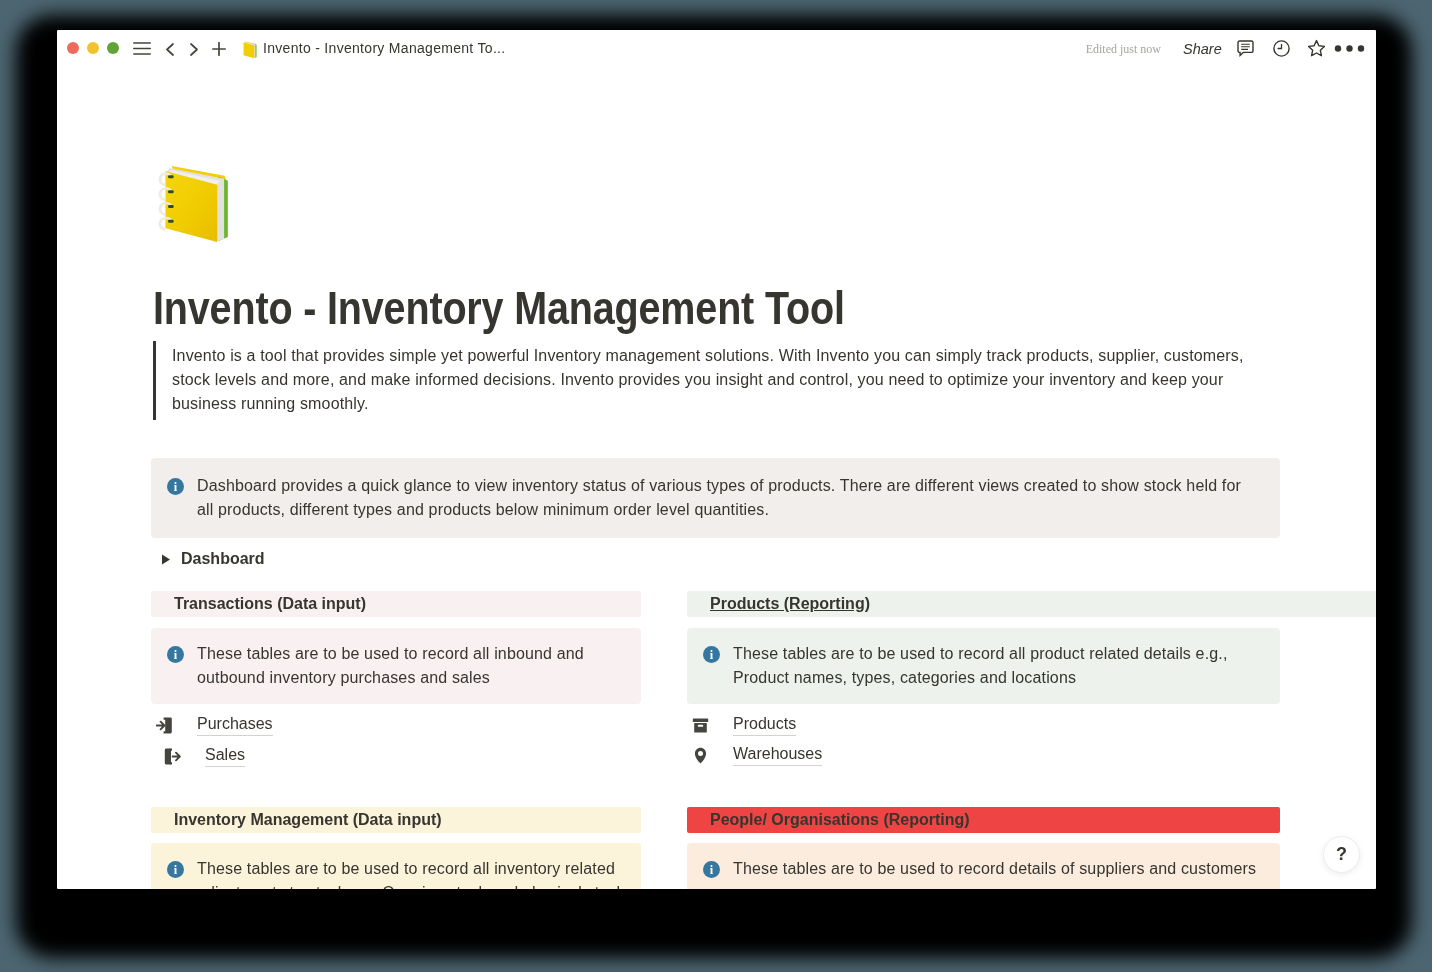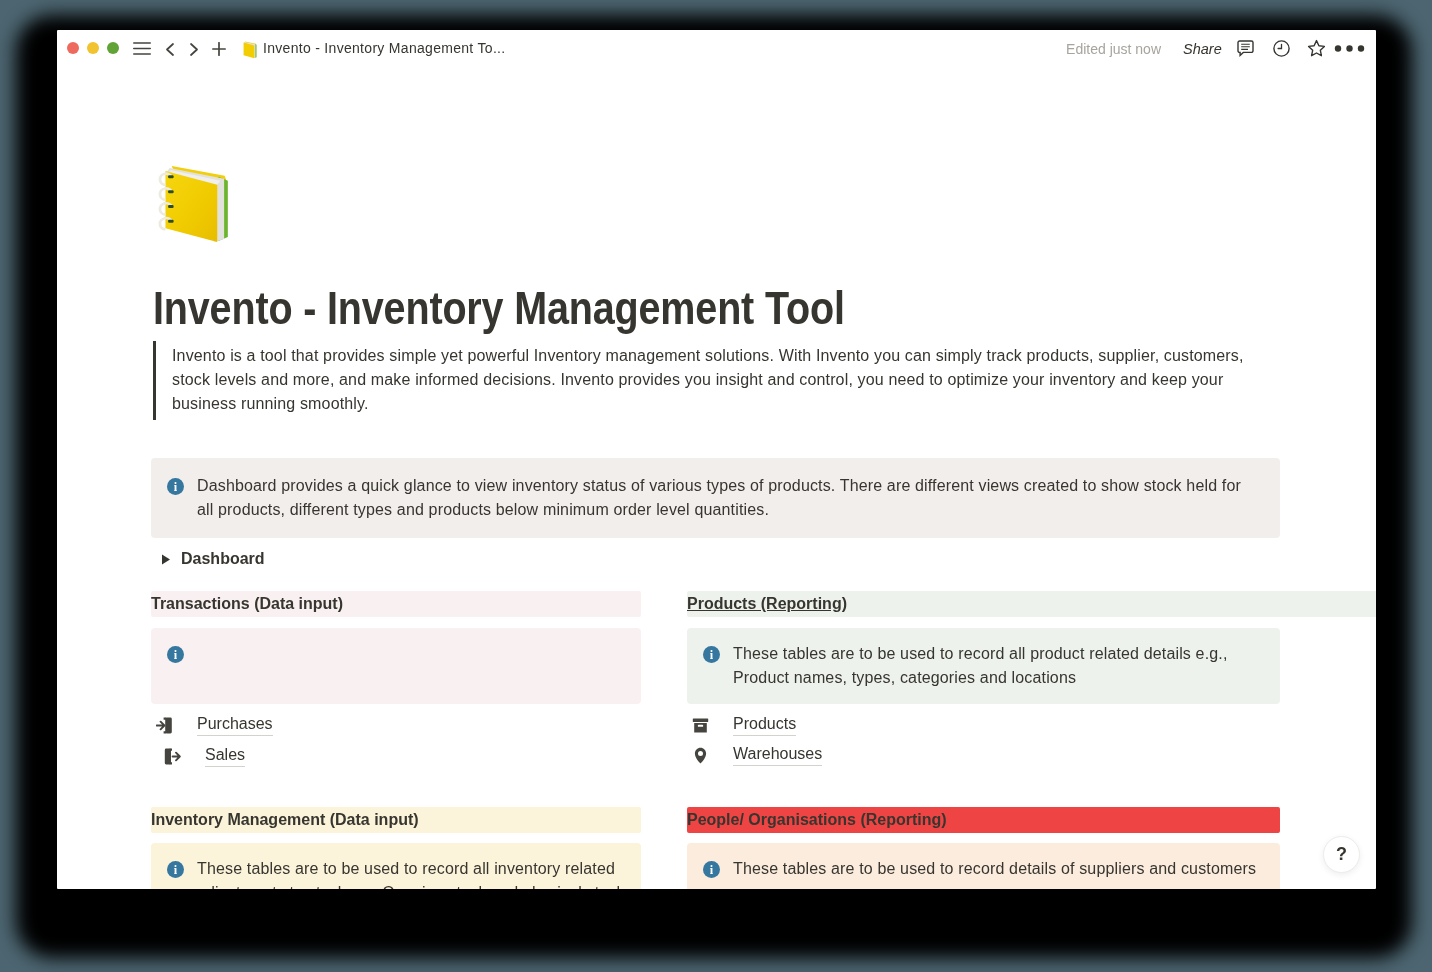--- a/index.html
+++ b/index.html
@@ -11,21 +11,21 @@
   }
   .window {
     position:absolute; left:57px; top:30px; width:1319px; height:859px;
     background:#ffffff; border-radius:1px; overflow:hidden;
   }
   .abs { position:absolute; }
   .dot { position:absolute; width:12px; height:12px; border-radius:50%; top:12px; }
   .txt { color:#37352f; font-size:16px; line-height:24px; letter-spacing:0.15px; }
   .callout { position:absolute; border-radius:4px; }
   .info-i { position:absolute; width:17px; height:17px; }
-  .hdr { position:absolute; height:26px; font-weight:bold; font-size:16px; color:#37352f; padding-left:0; display:flex; align-items:center; border-radius:2px; }
+  .hdr { position:absolute; height:26px; font-weight:bold; font-size:16px; color:#37352f; padding-left:23px; display:flex; align-items:center; border-radius:2px; }
   .linkrow { position:absolute; height:30px; display:flex; align-items:center;gap:15px; }
   .linkrow svg { margin-right:9px; }
   .linkrow .lk { font-size:16px; color:#37352f; border-bottom:1px solid #d4d2cd; padding-bottom:2px; line-height:19px; }
 </style>
 </head>
 <body>
 <div class="shadow"></div>
 <div class="window">
 
   <div class="dot" style="left:10px; background:#ee6a5e;"></div>
@@ -55,21 +55,21 @@
     </svg>
 
   <svg class="abs" style="left:184px; top:11px;" width="17" height="18" viewBox="0 0 70 82">
     <polygon points="14,2 64,12 66,18 16,8" fill="#f2cf08"></polygon>
     <polygon points="58,13 67,17 67,74 58,78" fill="#6cb32e"></polygon>
     <polygon points="12,4 62,15 62,76 54,79 54,22 8,10" fill="#e3e1db"></polygon>
     <polygon points="8,7 57,21 57,79 8,65" fill="#f2cd02"></polygon>
   </svg>
   <div class="abs" style="left:206px; top:10px; font-size:14px; letter-spacing:0.3px; color:#37352f; line-height:16px;">Invento - Inventory Management To...</div>
 
-  <div class="abs" style="left:1008px; top:11px; width:96px; text-align:right; font-size:14px; color:#a7a49e; line-height:16px;">Edited just now</div>
+  <div class="abs" style="left:1008px; top:11px; width:96px; text-align:right; font-size:12px; color:#a7a49e; line-height:16px;font-family:Liberation Serif, serif;">Edited just now</div>
   <div class="abs" style="left:1126px; top:10.5px; font-size:14.5px; color:#37352f; line-height:16px;font-style:italic;">Share</div>
 
   <svg class="abs" style="left:1180px; top:10px;" width="17" height="17" viewBox="0 0 17 17">
     <path d="M2.6 1 h11.8 a1.6 1.6 0 0 1 1.6 1.6 v8.2 a1.6 1.6 0 0 1 -1.6 1.6 h-8.1 l-3.2 3 v-3 h-0.5 a1.6 1.6 0 0 1 -1.6 -1.6 v-8.2 a1.6 1.6 0 0 1 1.6 -1.6 z" fill="none" stroke="#37352f" stroke-width="1.4"></path>
     <line x1="4.2" y1="4.2" x2="12.8" y2="4.2" stroke="#37352f" stroke-width="1.1"></line>
     <line x1="4.2" y1="6.8" x2="12.8" y2="6.8" stroke="#37352f" stroke-width="1.1"></line>
     <line x1="4.2" y1="9.4" x2="11" y2="9.4" stroke="#37352f" stroke-width="1.1"></line>
   </svg>
 
   <svg class="abs" style="left:1216px; top:10px;" width="17" height="17" viewBox="0 0 17 17">
@@ -132,20 +132,21 @@
   <div class="abs" style="left:124px; top:518px; font-size:16px; line-height:22px; font-weight:600; color:#37352f;">Dashboard</div>
 
   <div class="hdr" style="left:94px; top:561px; width:490px; background:#f9f1f1;">Transactions (Data input)</div>
   <div class="hdr" style="left:630px; top:561px; width:700px; background:#edf2ec;text-decoration:underline;">Products (Reporting)</div>
 
   <div class="callout" style="left:94px; top:598px; width:490px; height:76px; background:#f9f1f1;"></div>
   <svg class="info-i" style="left:110px; top:616px;" viewBox="0 0 20 20">
       <circle cx="10" cy="10" r="10" fill="#35779f"></circle>
       <text x="10" y="15.2" text-anchor="middle" font-family="Liberation Serif" font-weight="bold" font-size="14.5" fill="#fff">i</text>
     </svg>
+  <div class="abs txt" style="left:140px; top:612px;">These tables are to be used to record all inbound and<br>outbound inventory purchases and sales</div>
 
   <div class="callout" style="left:630px; top:598px; width:593px; height:76px; background:#edf2ec;"></div>
   <svg class="info-i" style="left:646px; top:616px;" viewBox="0 0 20 20">
       <circle cx="10" cy="10" r="10" fill="#35779f"></circle>
       <text x="10" y="15.2" text-anchor="middle" font-family="Liberation Serif" font-weight="bold" font-size="14.5" fill="#fff">i</text>
     </svg>
   <div class="abs txt" style="left:676px; top:612px;">These tables are to be used to record all product related details e.g.,<br>Product names, types, categories and locations</div>
 
   <div class="linkrow" style="left:99px; top:680px;">
     <svg width="17" height="17" viewBox="0 0 17 17">

